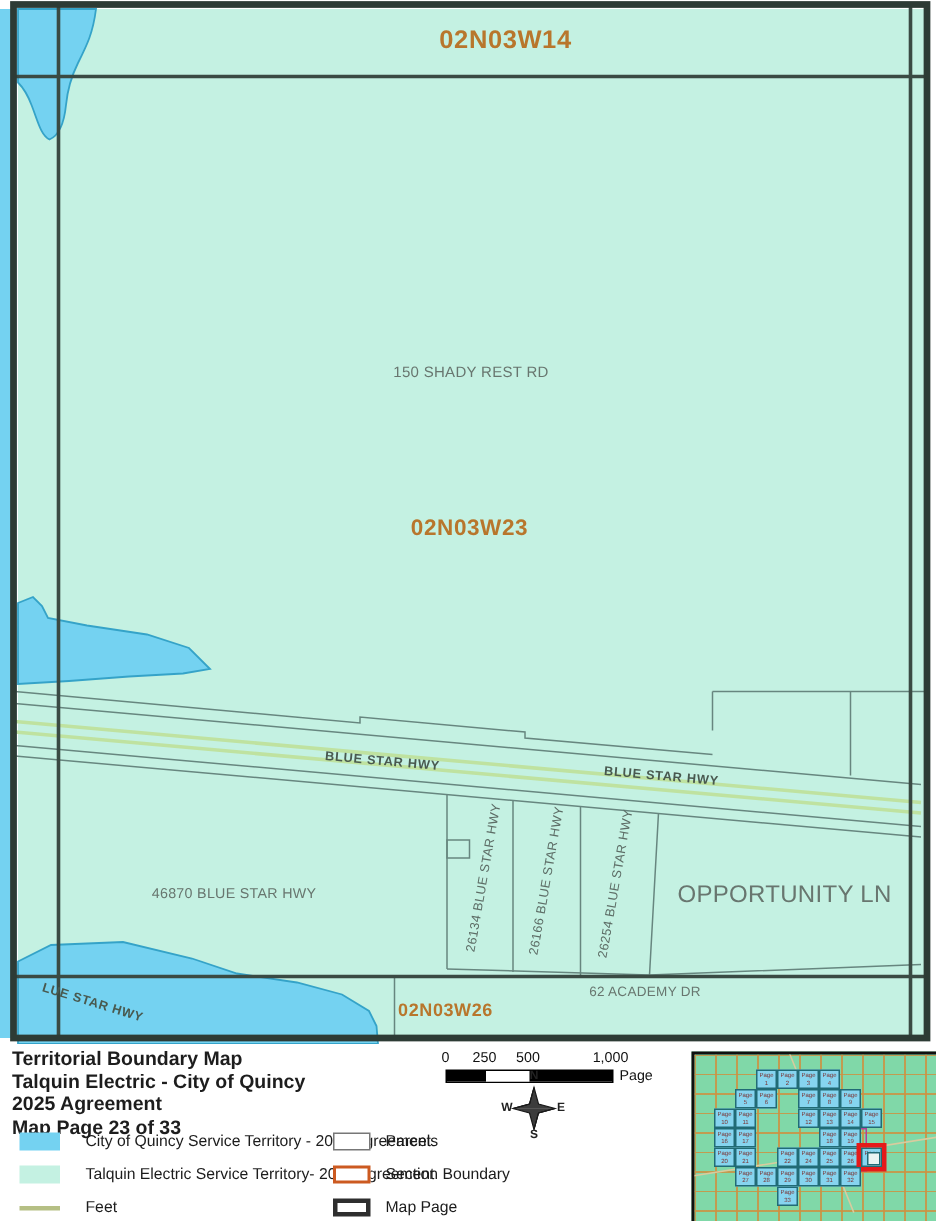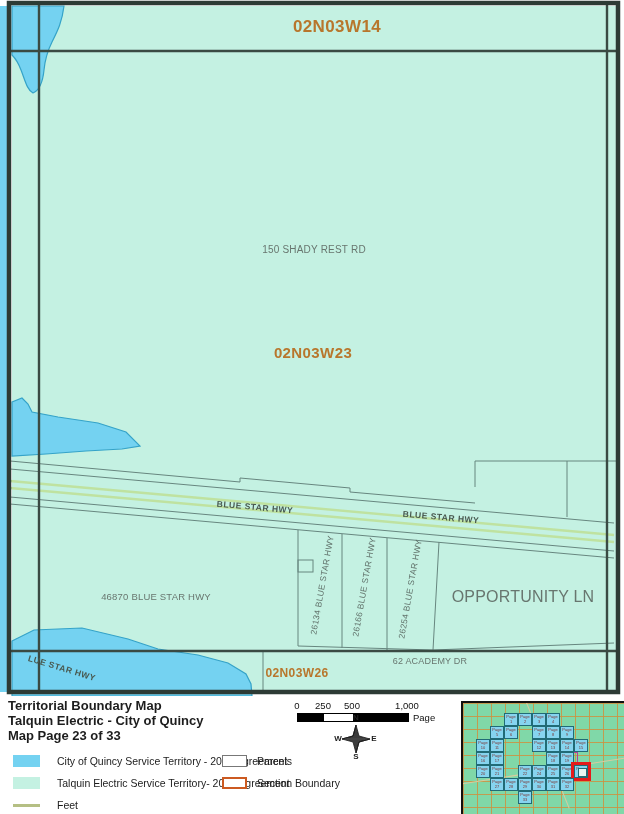--- a/index.html
+++ b/index.html
@@ -109,20 +109,21 @@
         <div class="map-label lbl-parcel" style="left: 364px; top: 587px; font-size: 8.5px; transform: translate(-50%, -50%) rotate(-80deg);">26166 BLUE STAR HWY</div>
         <div class="map-label lbl-parcel" style="left: 410px; top: 589px; font-size: 8.5px; transform: translate(-50%, -50%) rotate(-80deg);">26254 BLUE STAR HWY</div>
       </div>
   </div>
 
   <div class="footer">
 
     <div class="title-block">
       <div>Territorial Boundary Map</div>
       <div>Talquin Electric - City of Quincy</div>
+      <div>2025 Agreement</div>
       <div>Map Page 23 of 33</div>
     </div>
 
     <div class="scalebar">
       <div id="scale-ticks">
           <span class="tick" style="left: 5px;">0</span>
           <span class="tick" style="left: 31px;">250</span>
           <span class="tick" style="left: 60px;">500</span>
           <span class="tick" style="left: 115px;">1,000</span>
         </div>
@@ -161,20 +162,24 @@
         </div>
       </div>
     <div class="legend-col" id="legend-right">
         <div class="leg-row">
           <div class="leg-box" style="border: 1.5px solid rgb(119, 119, 119);"></div>
           <span class="leg-label">Parcels</span>
         </div>
         <div class="leg-row">
           <div class="leg-box" style="border: 2.5px solid rgb(204, 90, 33);"></div>
           <span class="leg-label">Section Boundary</span>
+        </div>
+        <div class="leg-row">
+          <div class="leg-box" style="border: 3.5px solid rgb(46, 46, 46);"></div>
+          <span class="leg-label">Map Page</span>
         </div>
       </div>
 
     <div class="inset">
       <div class="grid"></div>
       <div class="road1"></div>
       <div class="road2"></div>
       <div class="city-outline" style="left:83px;top:49px;width:30px;height:27px;"></div>
       <div id="inset-cells">
           <div class="cell" style="left: 41px; top: 10px;">Page 1</div>

